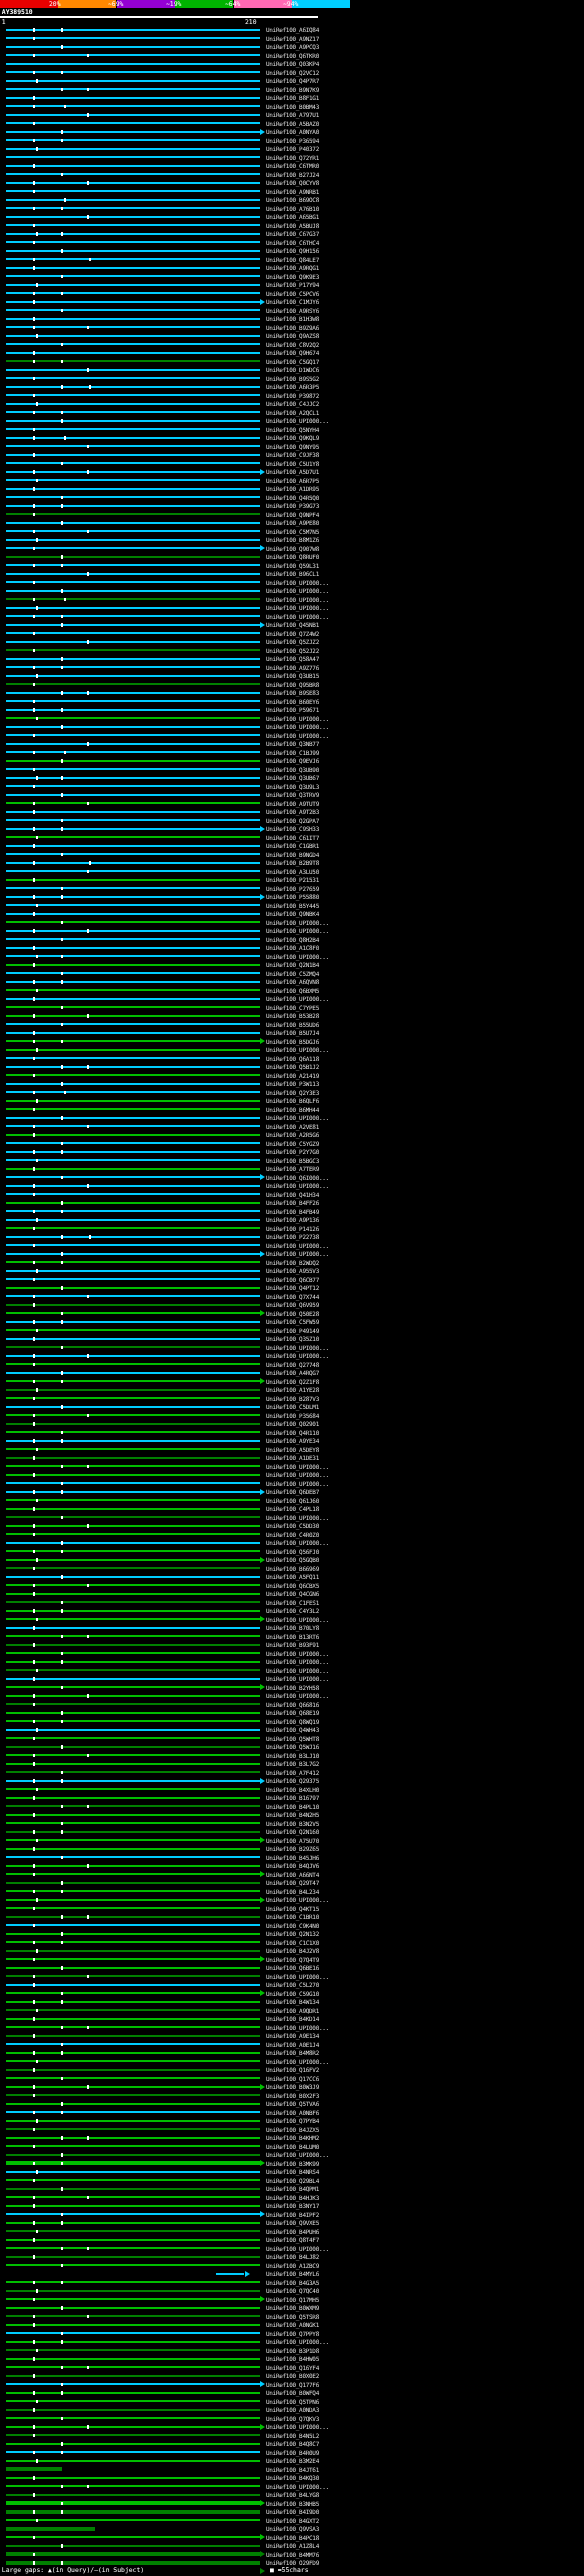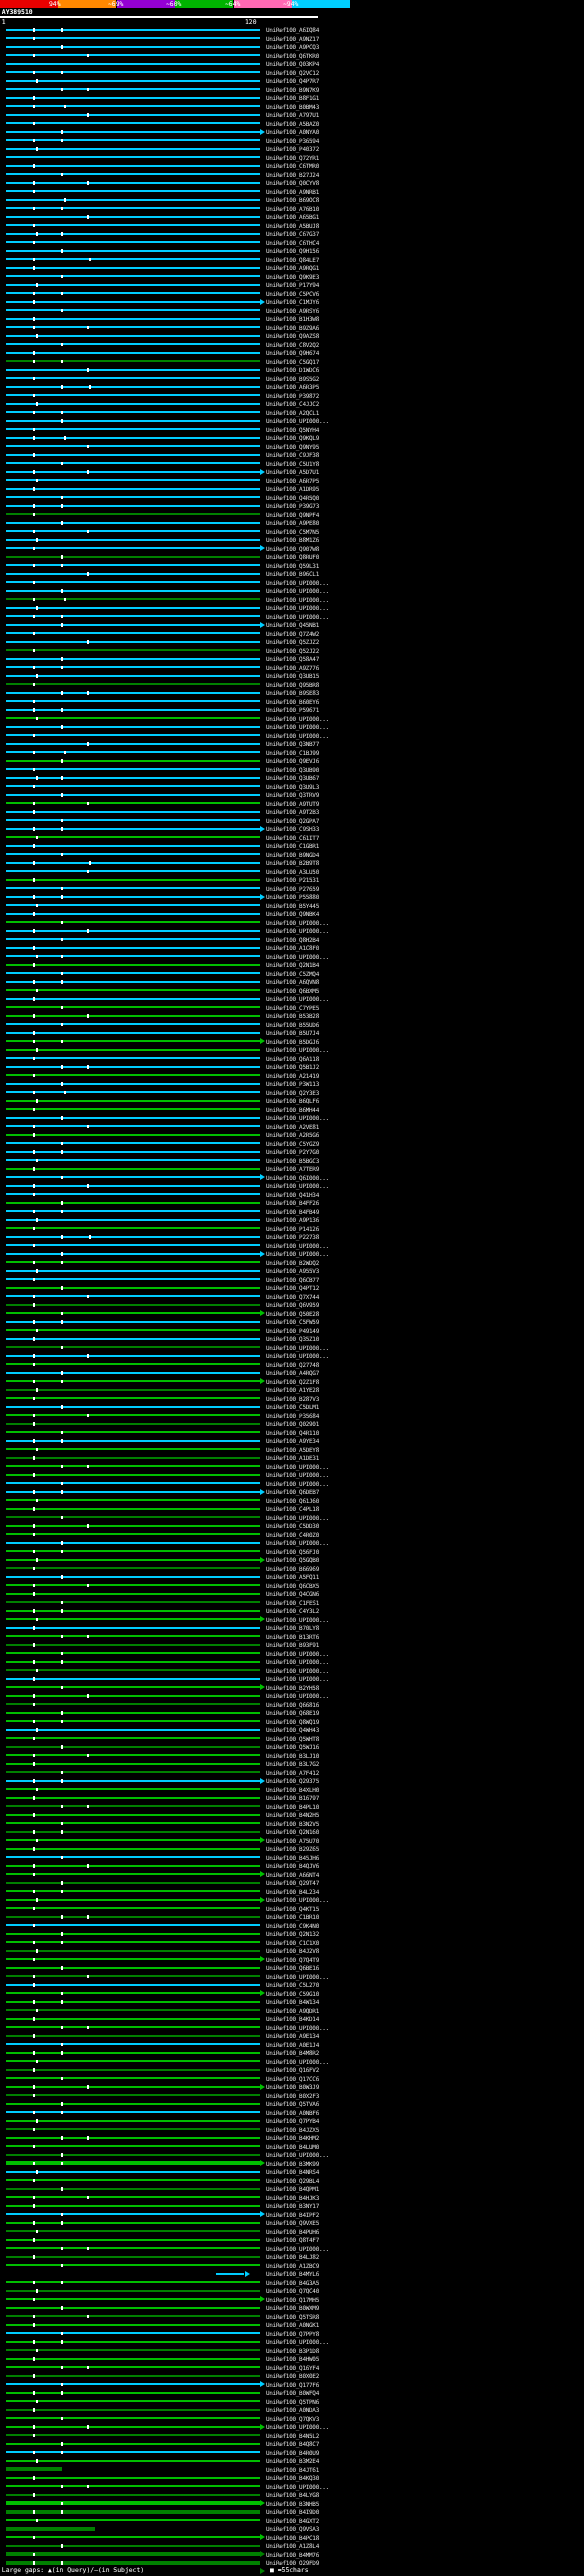--- a/index.html
+++ b/index.html
@@ -32,31 +32,31 @@
 </head>
 <body>
 
 <div class="keybar">
     <div class="keyseg" style="left: 0px; width: 58px; background: rgb(232, 0, 0);"></div>
     <div class="keyseg" style="left: 58px; width: 58px; background: rgb(255, 136, 0);"></div>
     <div class="keyseg" style="left: 117px; width: 58px; background: rgb(148, 0, 211);"></div>
     <div class="keyseg" style="left: 175px; width: 58px; background: rgb(0, 180, 0);"></div>
     <div class="keyseg" style="left: 234px; width: 58px; background: rgb(255, 105, 180);"></div>
     <div class="keyseg" style="left: 292px; width: 58px; background: rgb(0, 207, 255);"></div>
-    <span class="keylabel" style="left: 49px;">94%</span>
+    <span class="keylabel" style="left: 49px;">20%</span>
     <span class="keylabel" style="left: 108px;">~69%</span>
-    <span class="keylabel" style="left: 166px;">~60%</span>
+    <span class="keylabel" style="left: 166px;">~19%</span>
     <span class="keylabel" style="left: 225px;">~64%</span>
     <span class="keylabel" style="left: 283px;">~94%</span>
   </div>
 
 <span class="query-name">AY389510</span>
 <div class="query-underline"></div>
 <span class="ruler-start">1</span>
-<span class="ruler-end">120</span>
+<span class="ruler-end">210</span>
 
 <div class="hits">
     <div class="hit-row">
       <div class="hit-line" style="left: 5.5px; width: 254px; background: rgb(0, 205, 255);"></div>
       <i class="gapdot" style="left: 33px;"></i>
       <i class="gapdot" style="left: 61px;"></i>
       <span class="hit-label">UniRef100_A6IQ84</span>
     </div>
     <div class="hit-row">
       <div class="hit-line" style="left: 5.5px; width: 254px; background: rgb(0, 205, 255);"></div>

